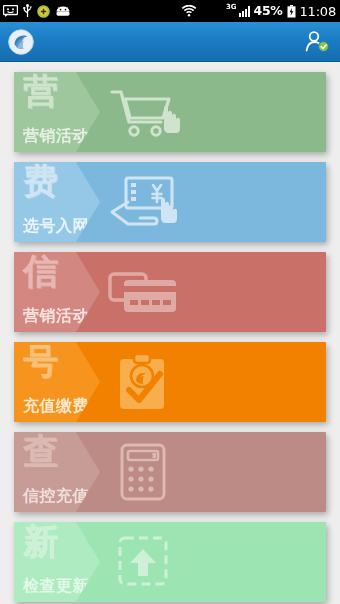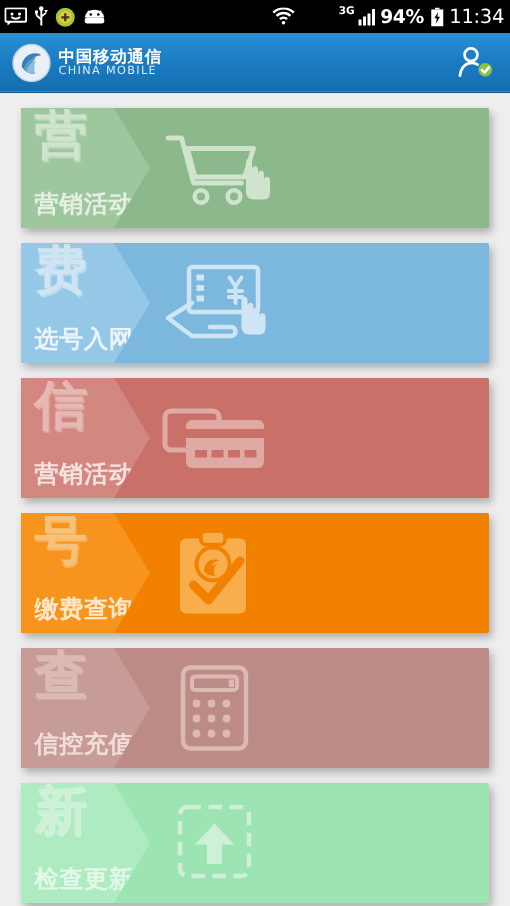--- a/index.html
+++ b/index.html
@@ -135,42 +135,38 @@
       <path d="M5.6 7.8 a3.4 3.4 0 0 1 4.8 0" stroke="#fff" stroke-width="1.6" fill="none"></path>
       <circle cx="8" cy="10.2" r="1.2" fill="#fff"></circle>
     </svg>
     <span class="sb-3g">3G</span>
     <span class="bars">
         <i></i>
         <i></i>
         <i></i>
         <i></i>
       </span>
-    <span class="sb-pct">94%</span>
+    <span class="sb-pct">45%</span>
     <svg class="sb-icon" width="9" height="13" viewBox="0 0 9 13">
       <rect x="3" y="0" width="3" height="1.3" fill="#fff"></rect>
       <rect x="0.5" y="1.3" width="8" height="11.2" fill="#fff"></rect>
       <path d="M5 3 L2.6 7.2 L4.2 7.2 L3.6 10.8 L6.3 6.2 L4.6 6.2 Z" fill="#000"></path>
     </svg>
-    <span class="sb-time">11:34</span>
+    <span class="sb-time">11:08</span>
   </div>
 </div>
 
 <div class="appbar">
   <div class="brand">
     <svg class="brand-logo" viewBox="0 0 40 40">
       <circle cx="20" cy="20" r="19" fill="#e8eff5" stroke="#bcd3e4" stroke-width="1.4"></circle>
       <path d="M10 24 C10 16 16 10 24 10 C27 10 29 11 30 12 C24 12 19 16 19 22 L19 26 C19 29 21 31 24 31 C19 31 14 29 10 24 Z" fill="#3a7fb5"></path>
       <path d="M12 27 C13 20 18 15 25 14 C22 17 21 20 21 24 L21 27 C21 29 22 30 24 30.5 C19 31.5 15 30 12 27 Z" fill="#5d9cc9"></path>
       <path d="M15 29 C16 23 20 19 25 18 C23 20 23 22 23 25 L23 28 C23 29.4 23.6 30.2 25 30.6 C21.5 31 18 30.6 15 29 Z" fill="#8fbcdc"></path>
     </svg>
-    <div class="brand-text">
-      <div class="brand-cn">中国移动通信</div>
-      <div class="brand-en">CHINA MOBILE</div>
-    </div>
   </div>
   <div class="user-btn">
     <svg width="26" height="24" viewBox="0 0 26 24">
       <circle cx="10" cy="6.5" r="4.3" fill="none" stroke="#fff" stroke-width="1.8"></circle>
       <path d="M2.6 20.5 C3.4 14.8 6.4 12 10.6 12 C12.4 12 13.9 12.5 15.1 13.4" fill="none" stroke="#fff" stroke-width="1.8" stroke-linecap="round"></path>
       <circle cx="19.5" cy="16.5" r="5" fill="#8cc63e" stroke="#1b7dc4" stroke-width="1"></circle>
       <path d="M17.2 16.6 L19 18.4 L22 14.9" fill="none" stroke="#fff" stroke-width="1.6" stroke-linecap="round" stroke-linejoin="round"></path>
     </svg>
   </div>
 </div>
@@ -229,21 +225,21 @@
         <rect x="46" y="38" width="8" height="5" fill="#c97169"></rect>
         <rect x="57" y="38" width="8" height="5" fill="#c97169"></rect>
       </svg>
     </div>
   </div>
 
   <div class="row">
     <div class="row-bg" style="background:#f28100"></div>
     <div class="tag" style="background:#f7941d">
       <span class="tag-char" style="color:#f6c27a;text-shadow:1px 1px 0 rgba(255,255,255,.3)">号</span>
-      <span class="tag-label" style="color:#fde8cb">缴费查询</span>
+      <span class="tag-label" style="color:#fde8cb">充值缴费</span>
     </div>
     <div class="glyph">
       <svg viewBox="0 0 74 60">
         <rect x="14" y="7" width="44" height="50" rx="4" fill="#f9ae4e"></rect>
         <rect x="28" y="2" width="16" height="9" rx="3" fill="#f9ae4e" stroke="#f28100" stroke-width="2.5"></rect>
         <circle cx="36" cy="24" r="11" fill="none" stroke="#f28100" stroke-width="2.6"></circle>
         <path d="M30 29 C30 24 33 21 37 21 C38.5 21 39.5 21.4 40 21.8 C37 22 35 24 35 27 L35 29 C35 30.6 36 31.5 37.5 31.6 C34.5 31.8 32 31 30 29 Z" fill="#f28100"></path>
         <path d="M32 31 C32.5 27 35 24.5 38.5 24 C37 25.5 36.8 26.8 36.8 28.6 L36.8 30 C36.8 31 37.2 31.5 38.2 31.8 C36 32 34 31.8 32 31 Z" fill="#f28100"></path>
         <path d="M23 38 L33 48 L54 22" fill="none" stroke="#f28100" stroke-width="6" stroke-linecap="round" stroke-linejoin="round"></path>
       </svg>

